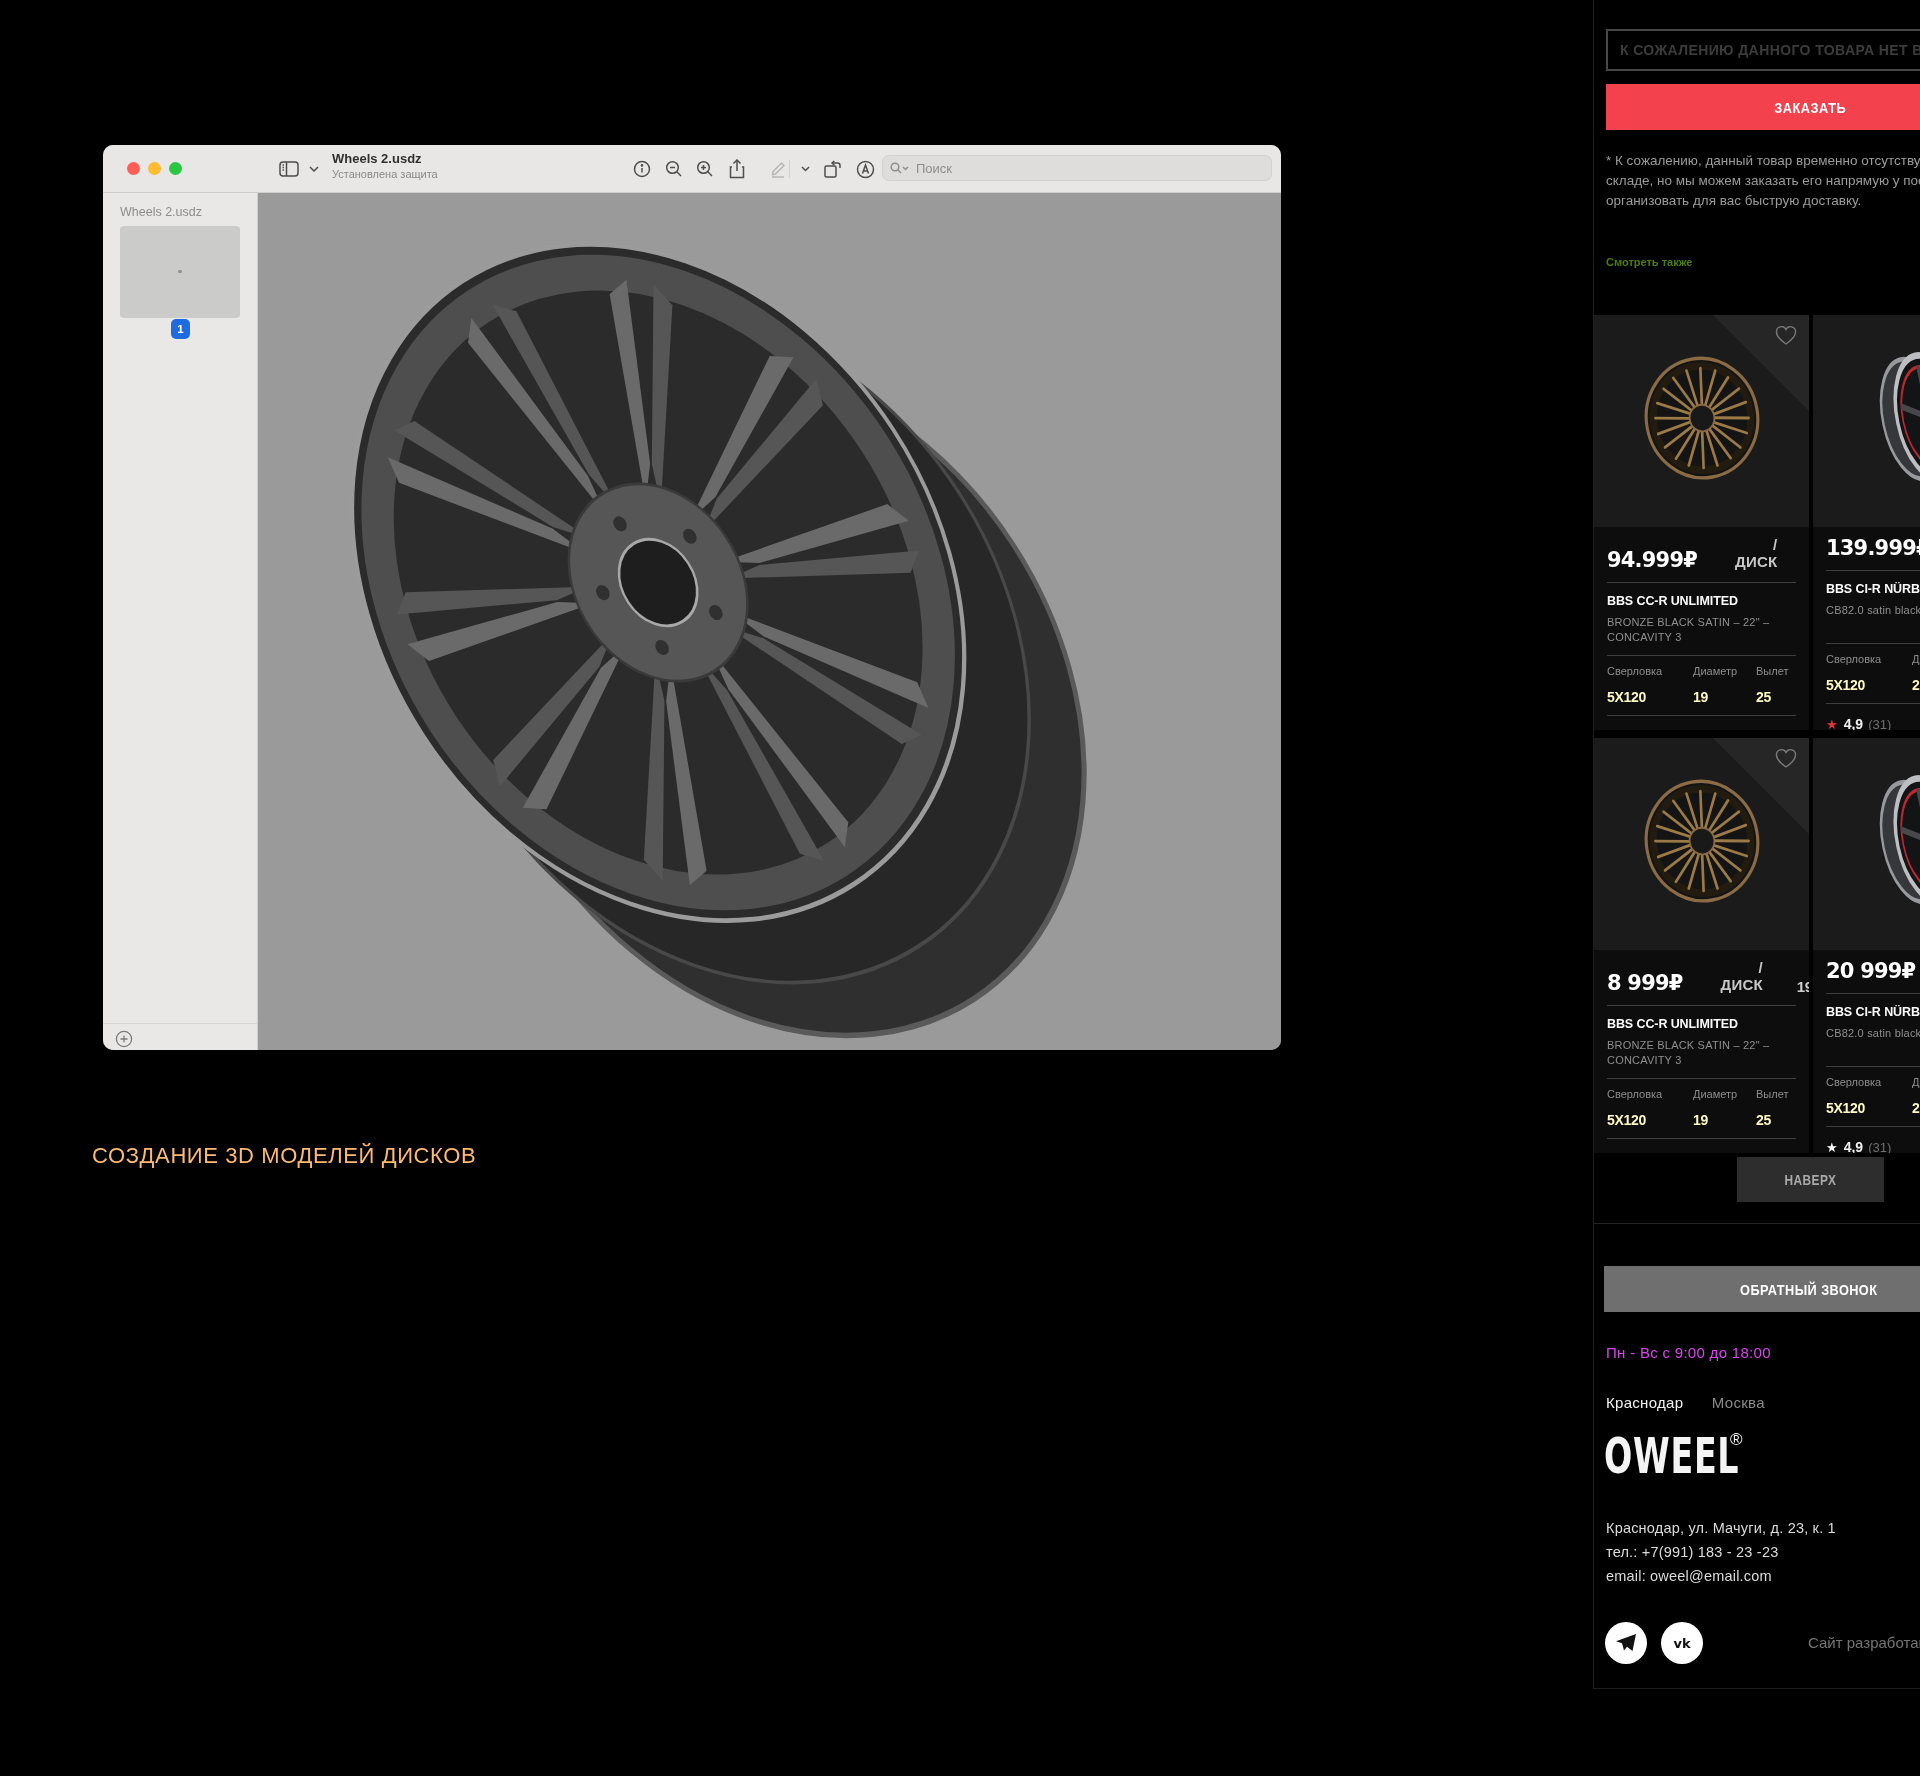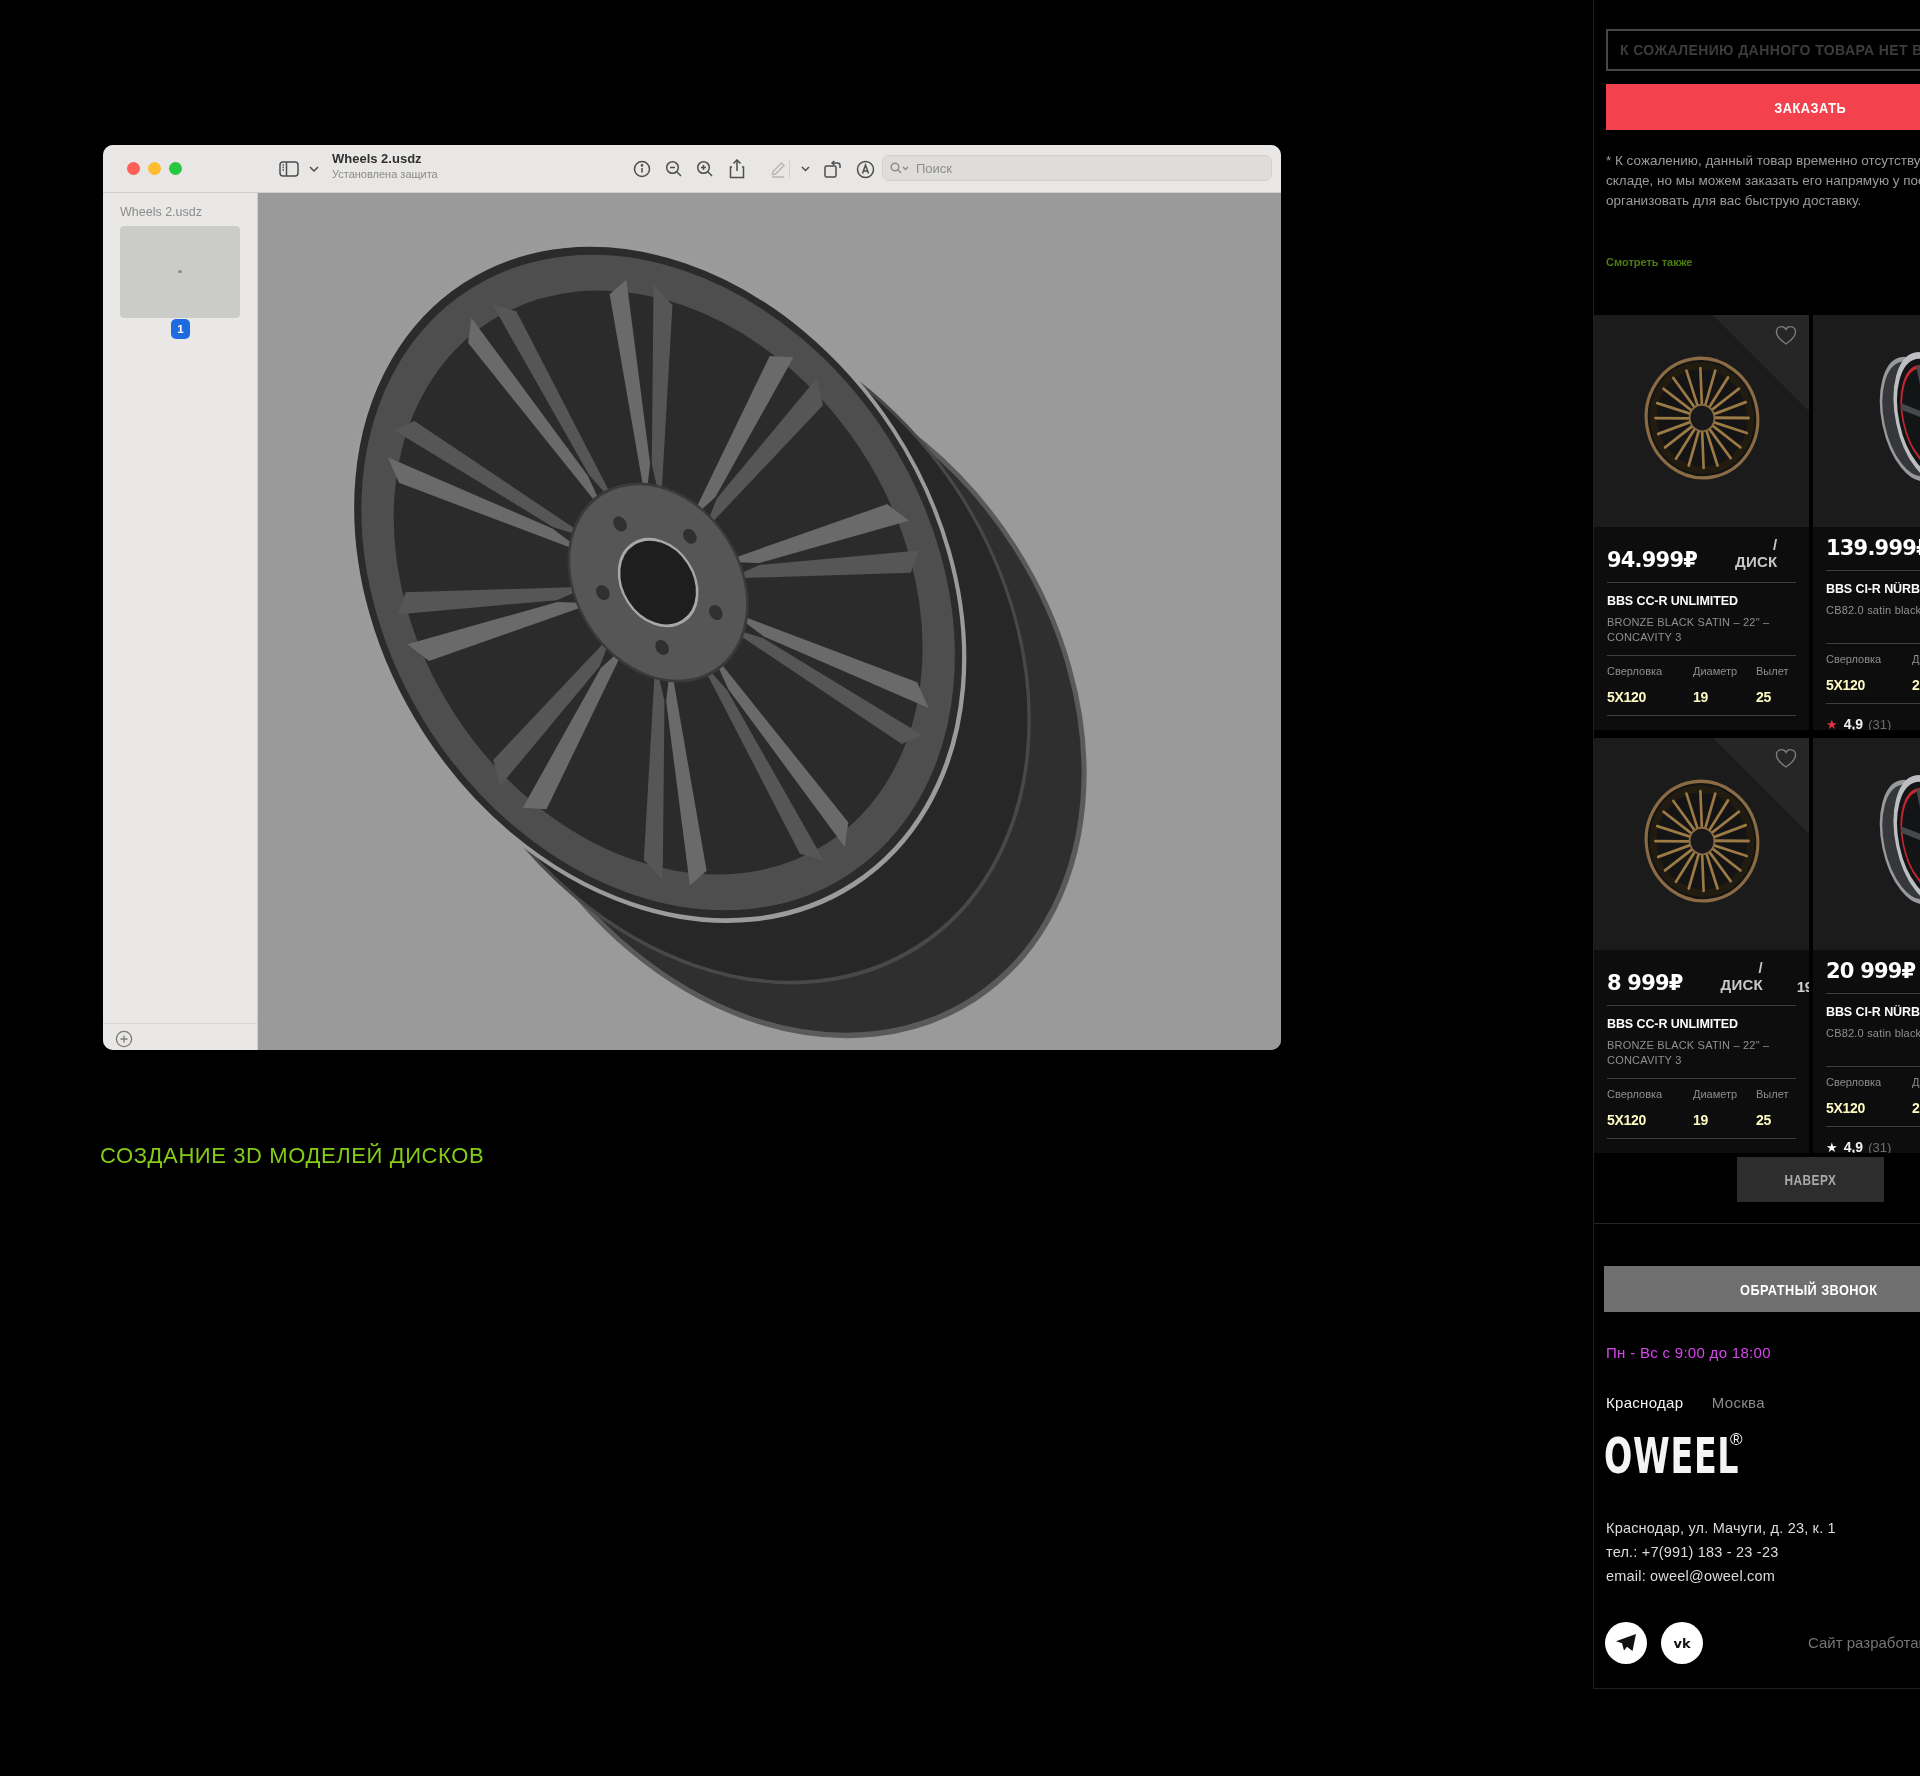--- a/index.html
+++ b/index.html
@@ -34,21 +34,21 @@
   .ps-badge{position:absolute;left:68px;top:126px;width:19px;height:20px;background:#1E6AE1;border-radius:5px;
             color:#fff;font-size:11.5px;font-weight:700;display:flex;align-items:center;justify-content:center;}
   .ps-line{position:absolute;left:0;right:0;top:830px;border-top:1px solid #D8D7D5;}
   .ps-plus{position:absolute;left:12px;top:837px;width:18px;height:18px;}
   .ps-plus svg{stroke:#7B7B7B;fill:none;stroke-width:1.3;}
 
   .viewer{position:absolute;left:155px;top:48px;right:0;bottom:0;background:#9A9A9A;}
   .viewer svg{display:block;width:100%;height:100%;}
 
   
-  .caption{position:absolute;left:100px;top:1143px;font-size:22px;color:#84cc16;letter-spacing:.6px;}
+  .caption{position:absolute;left:92px;top:1143px;font-size:22px;color:#fdba74;letter-spacing:.6px;}
 
   
   .panel{position:absolute;left:1593px;top:0;width:434px;height:1689px;
          border-left:1px solid #1F1F1F;border-bottom:1px solid #1F1F1F;box-sizing:border-box;}
   .panel > *{position:absolute;}
   .cnd{display:inline-block;transform:scaleX(.85);}
   .stockbox{left:12px;top:29px;width:404px;height:38px;border:2px solid #474747;
             display:flex;align-items:center;justify-content:center;overflow:visible;}
   .stockbox span{font-size:14px;font-weight:700;color:#3C3C3C;letter-spacing:.4px;white-space:nowrap;}
   .orderbtn{left:12px;top:84px;width:408px;height:46px;background:#F4414E;display:flex;align-items:center;justify-content:center;}
@@ -540,21 +540,21 @@
       <span class="city-a">Краснодар</span>
       <span class="city-b">Москва</span>
     </div>
     <div class="brand">
       <span class="bt">OWEEL</span>
     </div>
     <div class="brandreg">®</div>
     <div class="addr">
       <div>Краснодар, ул. Мачуги, д. 23, к. 1</div>
       <div>тел.: +7(991) 183 - 23 -23</div>
-      <div>email: oweel@oweel.com</div>
+      <div>email: oweel@email.com</div>
     </div>
     <div class="soc">
       <div class="ic">
         <svg width="22" height="20" viewBox="0 0 22 20">
             <path d="M21 1 L1 8.2 L7 10.3 L9 17.5 L12 13.8 L17.5 18 Z" fill="#111"></path>
           </svg>
       </div>
       <div class="ic">
         <svg width="26" height="16" viewBox="0 0 26 16">
             <text x="13" y="12.5" text-anchor="middle" font-family="DejaVu Sans, sans-serif" font-size="13" font-weight="bold" fill="#111">vk</text>

